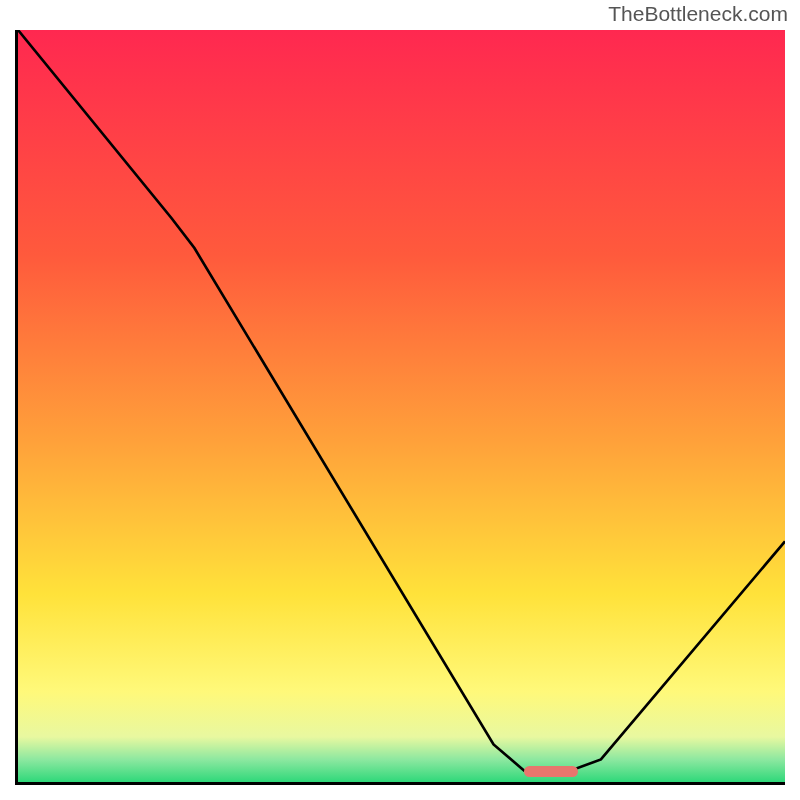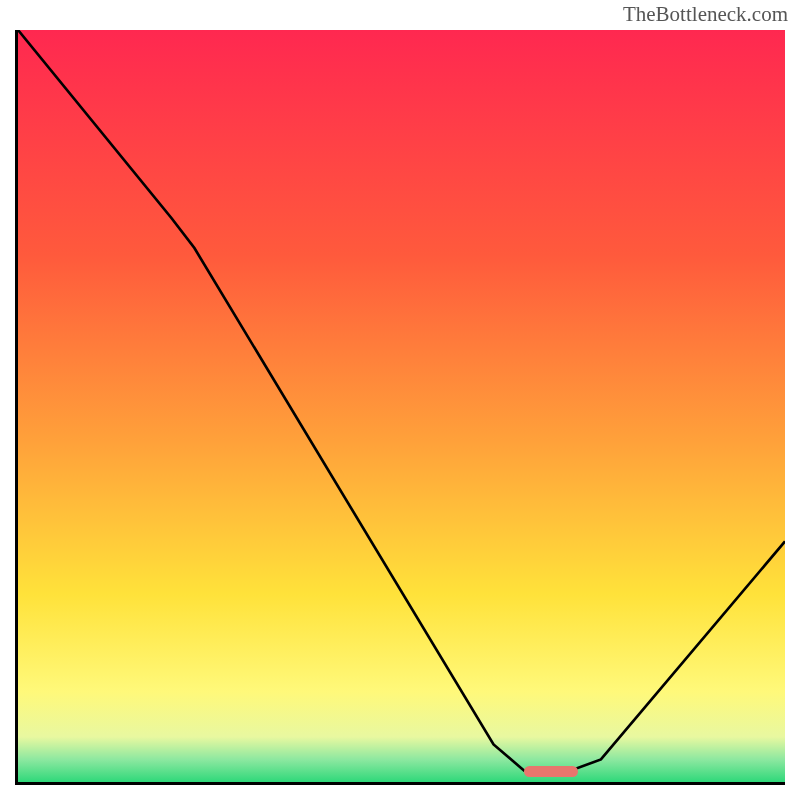--- a/index.html
+++ b/index.html
@@ -12,21 +12,20 @@
     background: #ffffff;
   }
   .watermark {
     position: absolute;
     top: 2px;
     right: 12px;
     color: #555;
     font-size: 21px;
     font-weight: 400;
     z-index: 10;
-    font-family: Liberation Serif, serif;
   }
   .chart-container {
     position: absolute;
     top: 30px;
     left: 15px;
     width: 770px;
     height: 755px;
     border-left: 3px solid #000;
     border-bottom: 3px solid #000;
     box-sizing: border-box;

